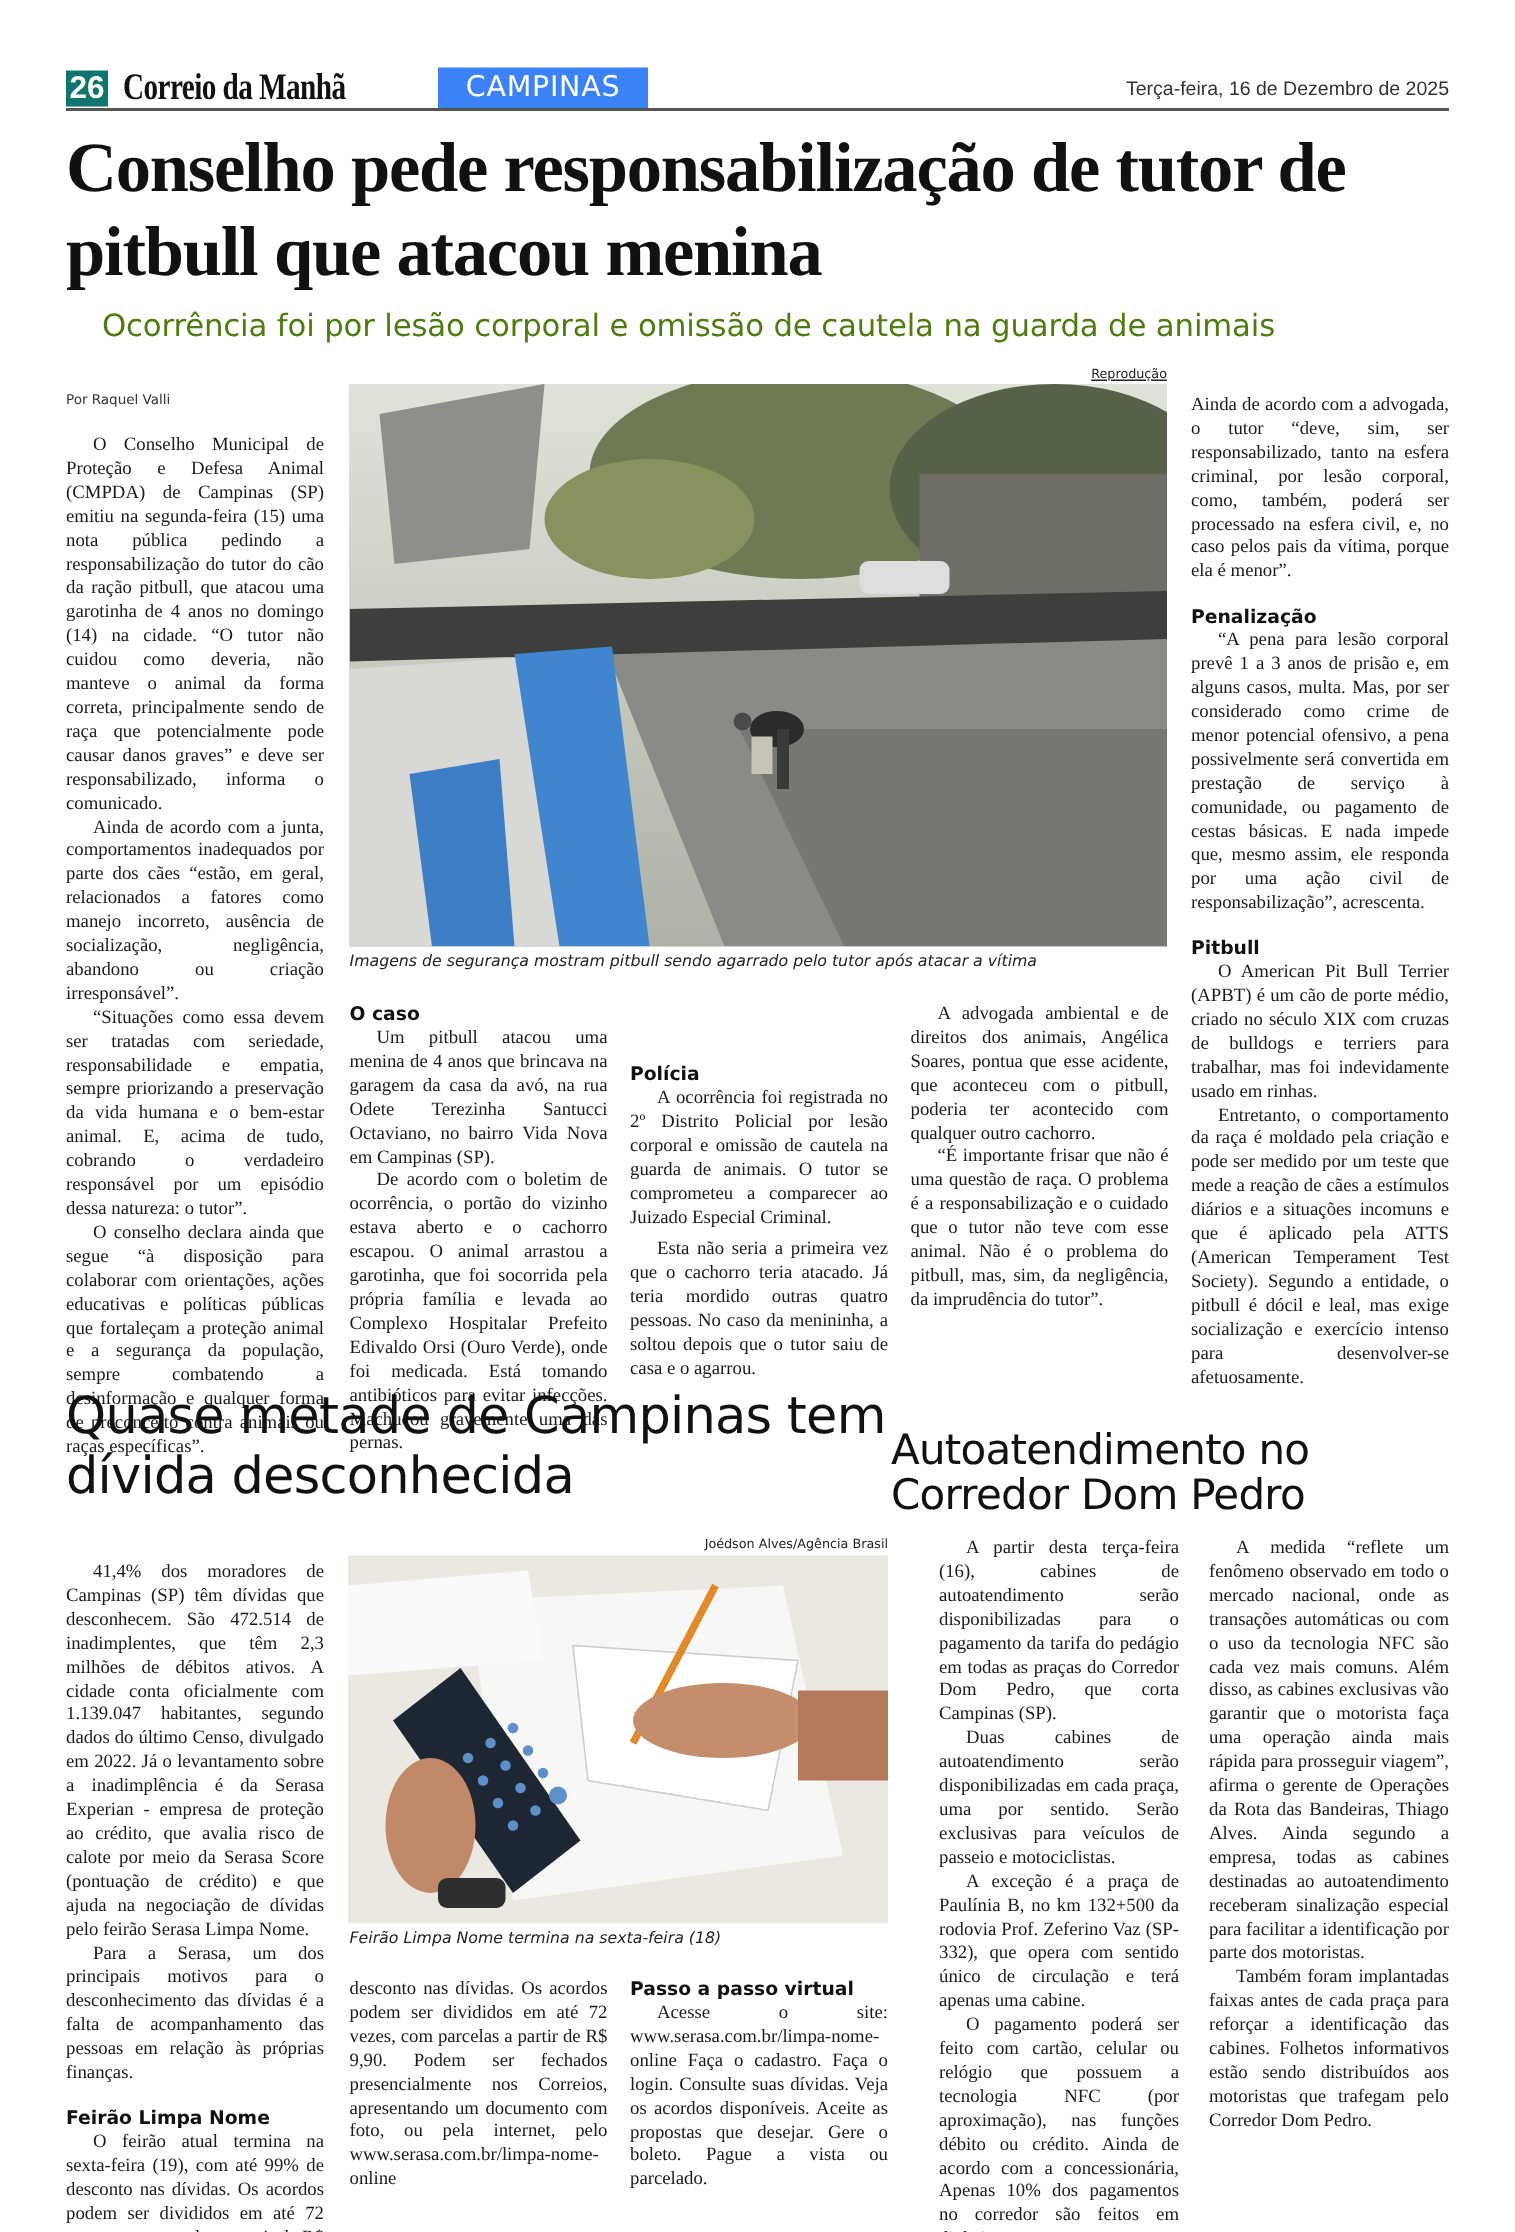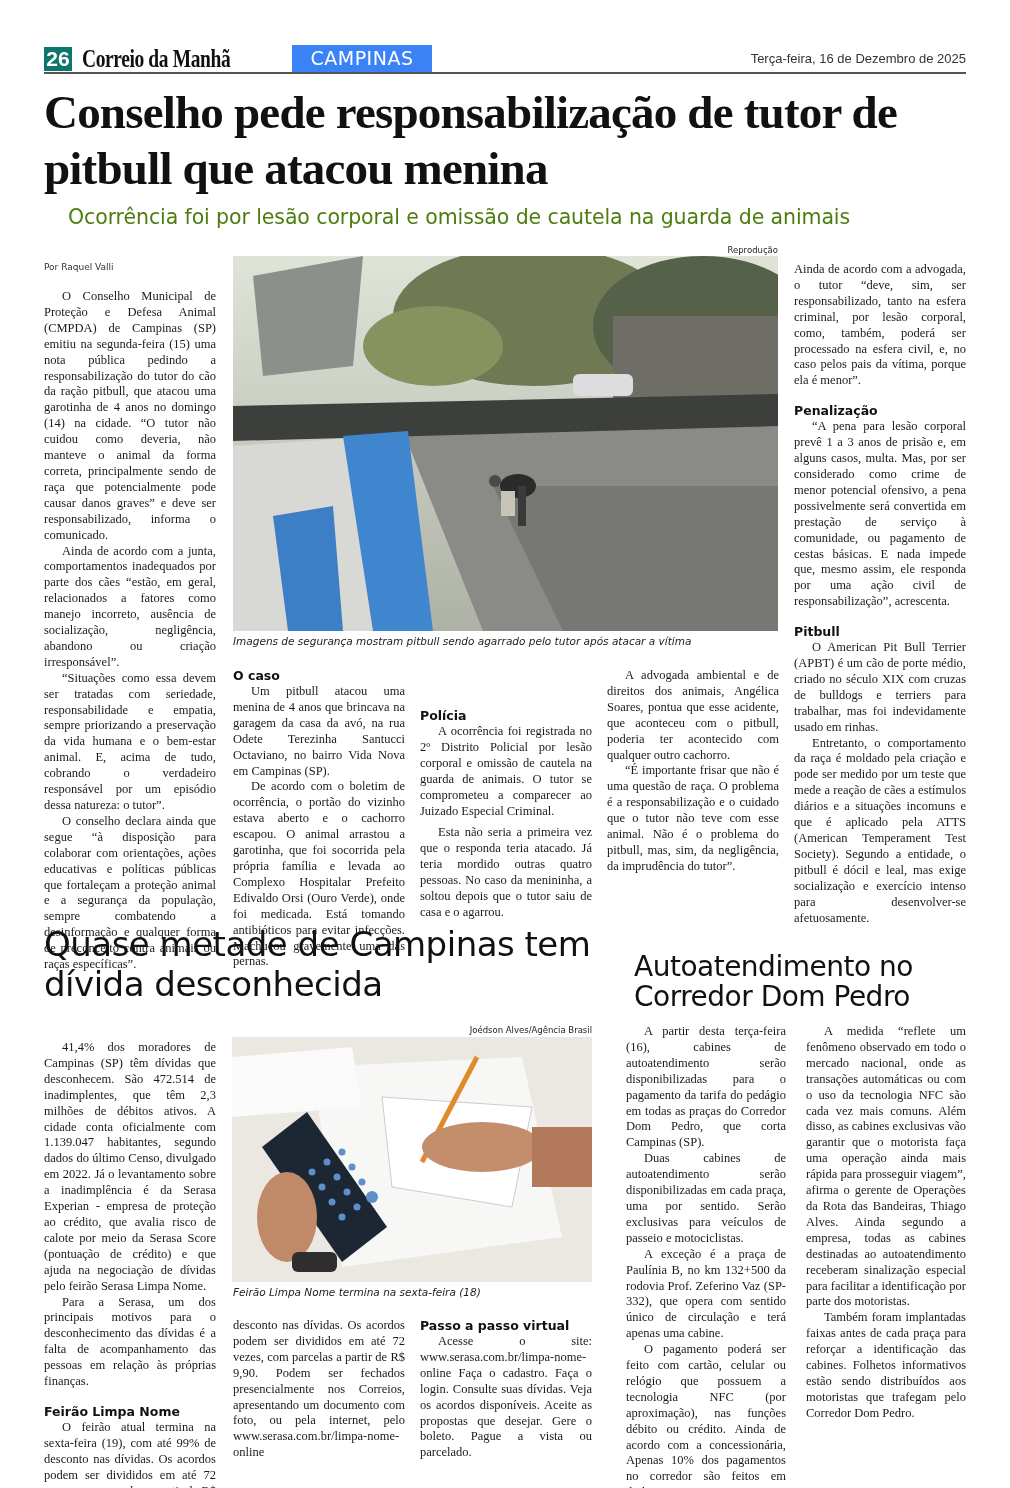--- a/index.html
+++ b/index.html
@@ -52,21 +52,21 @@
 <div class="abs subhead">Ocorrência foi por lesão corporal e omissão de cautela na guarda de animais</div>
 <div class="abs byline">Por Raquel Valli</div>
 
 <div class="abs col" style="left:44px; top:289px; width:172px;">
   <p>O Conselho Municipal de Proteção e Defesa Animal (CMPDA) de Campinas (SP) emitiu na segunda-feira (15) uma nota pública pedindo a responsabilização do tutor do cão da ração pitbull, que atacou uma garotinha de 4 anos no domingo (14) na cidade. “O tutor não cuidou como deveria, não manteve o animal da forma correta, principalmente sendo de raça que potencialmente pode causar danos graves” e deve ser responsabilizado, informa o comunicado.</p>
   <p>Ainda de acordo com a junta, comportamentos inadequados por parte dos cães “estão, em geral, relacionados a fatores como manejo incorreto, ausência de socialização, negligência, abandono ou criação irresponsável”.</p>
   <p>“Situações como essa devem ser tratadas com seriedade, responsabilidade e empatia, sempre priorizando a preservação da vida humana e o bem-estar animal. E, acima de tudo, cobrando o verdadeiro responsável por um episódio dessa natureza: o tutor”.</p>
   <p>O conselho declara ainda que segue “à disposição para colaborar com orientações, ações educativas e políticas públicas que fortaleçam a proteção animal e a segurança da população, sempre combatendo a desinformação e qualquer forma de preconceito contra animais ou raças específicas”.</p>
 </div>
 
-<div class="abs credit" style="left:600px; top:245px; width:178px;">Reprodução</div>
+<div class="abs credit" style="left:600px; top:245px; width:178px;text-decoration:underline;">Reprodução</div>
 <div class="abs photo1">
   <svg width="545" height="375" viewBox="0 0 545 375">
     <defs>
       <linearGradient id="sky" x1="0" y1="0" x2="0" y2="1">
         <stop offset="0" stop-color="#dfe3d8"></stop>
           <stop offset="1" stop-color="#aeb2a6"></stop>
       </linearGradient>
     </defs>
     <rect width="545" height="375" fill="url(#sky)"></rect>
 
@@ -97,21 +97,21 @@
 
 <div class="abs col" style="left:233px; top:668px; width:172px;">
   <h4>O caso</h4>
   <p>Um pitbull atacou uma menina de 4 anos que brincava na garagem da casa da avó, na rua Odete Terezinha Santucci Octaviano, no bairro Vida Nova em Campinas (SP).</p>
   <p>De acordo com o boletim de ocorrência, o portão do vizinho estava aberto e o cachorro escapou. O animal arrastou a garotinha, que foi socorrida pela própria família e levada ao Complexo Hospitalar Prefeito Edivaldo Orsi (Ouro Verde), onde foi medicada. Está tomando antibióticos para evitar infecções. Machucou gravemente uma das pernas.</p>
 </div>
 
 <div class="abs col" style="left:420px; top:668px; width:172px;">
   <h4 style="margin-top:40px;">Polícia</h4>
   <p>A ocorrência foi registrada no 2º Distrito Policial por lesão corporal e omissão de cautela na guarda de animais. O tutor se comprometeu a comparecer ao Juizado Especial Criminal.</p>
-  <p style="margin-top:6px;">Esta não seria a primeira vez que o responda teria atacado. Já teria mordido outras quatro pessoas. No caso da menininha, a soltou depois que o tutor saiu de casa e o agarrou.</p>
+  <p style="margin-top:6px;">Esta não seria a primeira vez que o cachorro teria atacado. Já teria mordido outras quatro pessoas. No caso da menininha, a soltou depois que o tutor saiu de casa e o agarrou.</p>
 </div>
 <div class="abs col" style="left:607px; top:668px; width:172px;">
   <p>A advogada ambiental e de direitos dos animais, Angélica Soares, pontua que esse acidente, que aconteceu com o pitbull, poderia ter acontecido com qualquer outro cachorro.</p>
   <p>“É importante frisar que não é uma questão de raça. O problema é a responsabilização e o cuidado que o tutor não teve com esse animal. Não é o problema do pitbull, mas, sim, da negligência, da imprudência do tutor”.</p>
 </div>
 
 <div class="abs col" style="left:794px; top:262px; width:172px;">
   <p class="noind">Ainda de acordo com a advogada, o tutor “deve, sim, ser responsabilizado, tanto na esfera criminal, por lesão corporal, como, também, poderá ser processado na esfera civil, e, no caso pelos pais da vítima, porque ela é menor”.</p>
   <h4 style="margin-top:14px;">Penalização</h4>
   <p>“A pena para lesão corporal prevê 1 a 3 anos de prisão e, em alguns casos, multa. Mas, por ser considerado como crime de menor potencial ofensivo, a pena possivelmente será convertida em prestação de serviço à comunidade, ou pagamento de cestas básicas. E nada impede que, mesmo assim, ele responda por uma ação civil de responsabilização”, acrescenta.</p>
@@ -164,21 +164,21 @@
 <div class="abs caption" style="left:233px; top:1286px; width:360px;">Feirão Limpa Nome termina na sexta-feira (18)</div>
 
 <div class="abs col" style="left:233px; top:1318px; width:172px;">
   <p class="noind">desconto nas dívidas. Os acordos podem ser divididos em até 72 vezes, com parcelas a partir de R$ 9,90. Podem ser fechados presencialmente nos Correios, apresentando um documento com foto, ou pela internet, pelo www.serasa.com.br/limpa-nome-online</p>
 </div>
 <div class="abs col" style="left:420px; top:1318px; width:172px;">
   <h4>Passo a passo virtual</h4>
   <p>Acesse o site: www.serasa.com.br/limpa-nome-online Faça o cadastro. Faça o login. Consulte suas dívidas. Veja os acordos disponíveis. Aceite as propostas que desejar. Gere o boleto. Pague a vista ou parcelado.</p>
 </div>
 
-<div class="abs h2" style="left:634px; top:952px; width:350px; font-size:28px; line-height:30px;">Autoatendimento no Corredor Dom Pedro</div>
+<div class="abs h2" style="left:594px; top:952px; width:350px; font-size:28px; line-height:30px;">Autoatendimento no Corredor Dom Pedro</div>
 
 <div class="abs col" style="left:626px; top:1024px; width:160px;">
   <p>A partir desta terça-feira (16), cabines de autoatendimento serão disponibilizadas para o pagamento da tarifa do pedágio em todas as praças do Corredor Dom Pedro, que corta Campinas (SP).</p>
   <p>Duas cabines de autoatendimento serão disponibilizadas em cada praça, uma por sentido. Serão exclusivas para veículos de passeio e motociclistas.</p>
   <p>A exceção é a praça de Paulínia B, no km 132+500 da rodovia Prof. Zeferino Vaz (SP-332), que opera com sentido único de circulação e terá apenas uma cabine.</p>
   <p>O pagamento poderá ser feito com cartão, celular ou relógio que possuem a tecnologia NFC (por aproximação), nas funções débito ou crédito. Ainda de acordo com a concessionária, Apenas 10% dos pagamentos no corredor são feitos em dinheiro.</p>
 </div>
 <div class="abs col" style="left:806px; top:1024px; width:160px;">
   <p>A medida “reflete um fenômeno observado em todo o mercado nacional, onde as transações automáticas ou com o uso da tecnologia NFC são cada vez mais comuns. Além disso, as cabines exclusivas vão garantir que o motorista faça uma operação ainda mais rápida para prosseguir viagem”, afirma o gerente de Operações da Rota das Bandeiras, Thiago Alves. Ainda segundo a empresa, todas as cabines destinadas ao autoatendimento receberam sinalização especial para facilitar a identificação por parte dos motoristas.</p>
   <p>Também foram implantadas faixas antes de cada praça para reforçar a identificação das cabines. Folhetos informativos estão sendo distribuídos aos motoristas que trafegam pelo Corredor Dom Pedro.</p>

